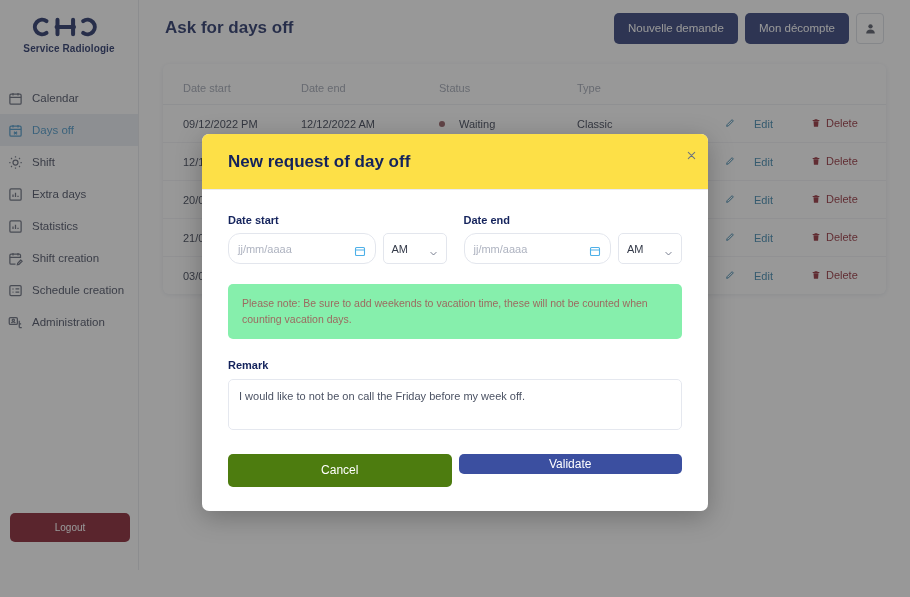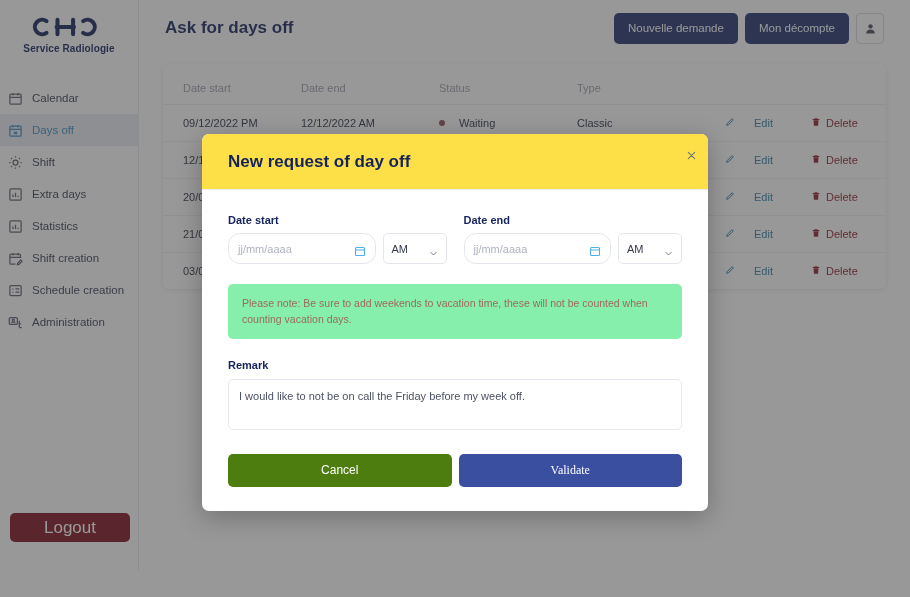--- a/index.html
+++ b/index.html
@@ -86,21 +86,21 @@
   }
   .logout-btn {
     display: block;
     width: 120px;
     height: 29px;
     line-height: 29px;
     border: none;
     border-radius: 5px;
     background: #7d1021;
     color: #ffffff;
-    font-size: 17px;
+    font-size: 10px;
     font-family: "Liberation Sans", sans-serif;
     text-align: center;
     cursor: pointer;
   }
 
   
   .main {
     position: absolute;
     left: 139px; top: 0;
     width: 771px;
@@ -201,21 +201,21 @@
     display: inline-flex;
     align-items: flex-start;
     gap: 19px;
     cursor: pointer;
     text-decoration: none;
   }
   .link-del {
     color: #8c1f2b;
     font-size: 11px;
     display: inline-flex;
-    align-items: flex-start;
+    align-items: center;
     gap: 5px;
     cursor: pointer;
     text-decoration: none;
   }
   .mini-ico { width: 10px; height: 10px; display:block; }
 
   
   .overlay {
     position: absolute;
     left: 0; top: 0;
@@ -367,27 +367,27 @@
     border: none;
     border-radius: 5px;
     background: #4d7c0f;
     color: #fff;
     font-size: 12px;
     font-family: "Liberation Sans", sans-serif;
     cursor: pointer;
   }
   .btn-validate {
     flex: 1 1 0;
-    height: 33px;
+    height: 20px;
     border: none;
     border-radius: 5px;
     background: #3b4fa0;
     color: #fff;
     font-size: 12px;
-    font-family: Liberation Serif, serif;
+    font-family: Liberation Sans, sans-serif;
     cursor: pointer;
   }
 </style>
 </head>
 <body>
 
 <div id="app">
 
   <aside class="sidebar">
 

